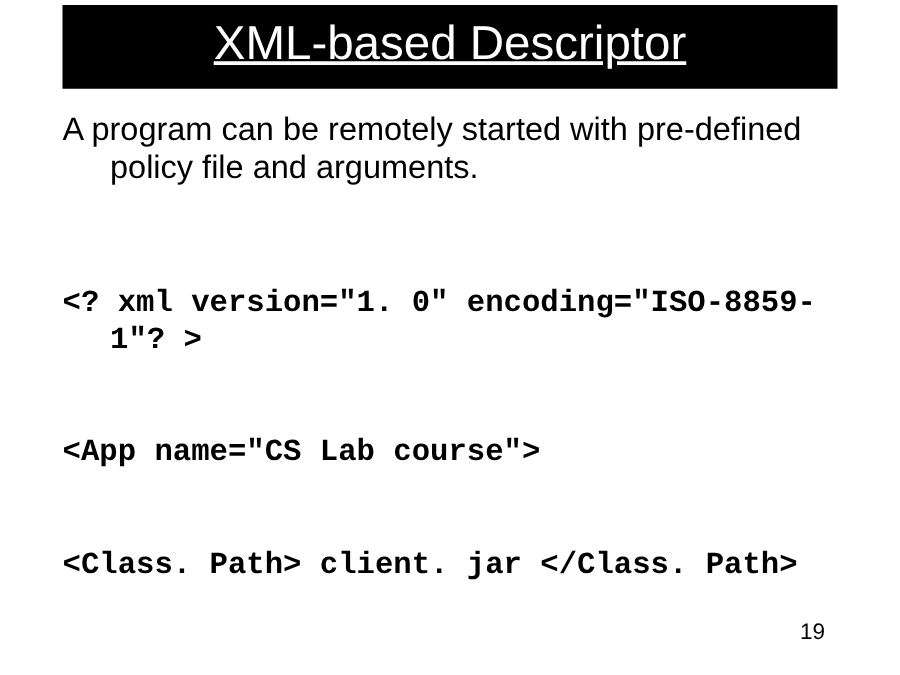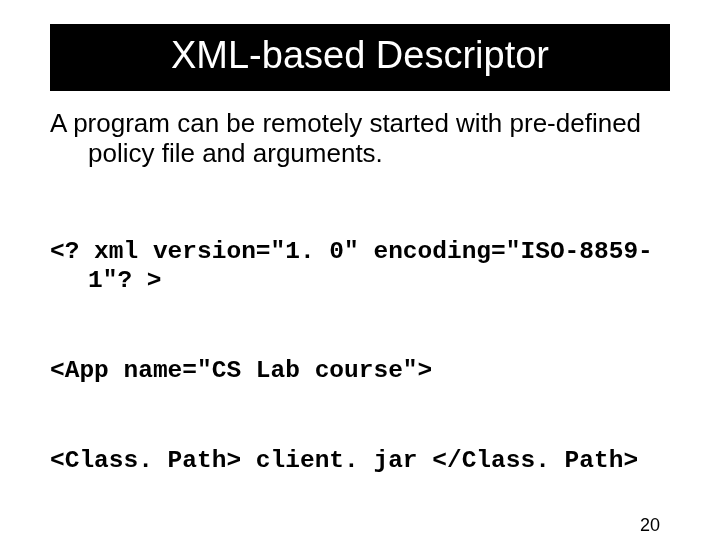--- a/index.html
+++ b/index.html
@@ -13,35 +13,36 @@
   }
   .slide {
     width: 720px;
     height: 540px;
     position: relative;
     box-sizing: border-box;
   }
   .title-bar {
     background: #000000;
     color: #ffffff;
-    margin: 24px 50px 0 50px;
+    margin: 4px 50px 0 50px;
     padding: 10px 18px 14px 18px;
     font-size: 38px;
     font-weight: 400;
     text-align: center;
     letter-spacing: 0px;
+    text-decoration: underline;
   }
   .body {
     margin: 18px 50px 0 50px;
   }
   .intro {
     font-size: 26px;
     line-height: 1.15;
     color: #000000;
-    margin-bottom: 8px;
+    margin-bottom: 20px;
     text-indent: -38px;
     padding-left: 38px;
   }
   .xml {
     font-family: "Courier New", Courier, monospace;
     font-weight: bold;
     font-size: 24.5px;
     line-height: 1.22;
     color: #000000;
     white-space: pre-wrap;
@@ -70,15 +71,15 @@
     <div class="xml">
       <div class="xml-line">&lt;? xml version="1. 0" encoding="ISO-8859-1"? &gt;</div>
       <div class="xml-line">&lt;App name="CS Lab course"&gt;</div>
       <div class="xml-line">&lt;Class. Path&gt; client. jar &lt;/Class. Path&gt;</div>
       
       
       
     </div>
   </div>
 
-  <div class="page-num">20</div>
+  <div class="page-num">19</div>
 
 </div>
 
 </body></html>

